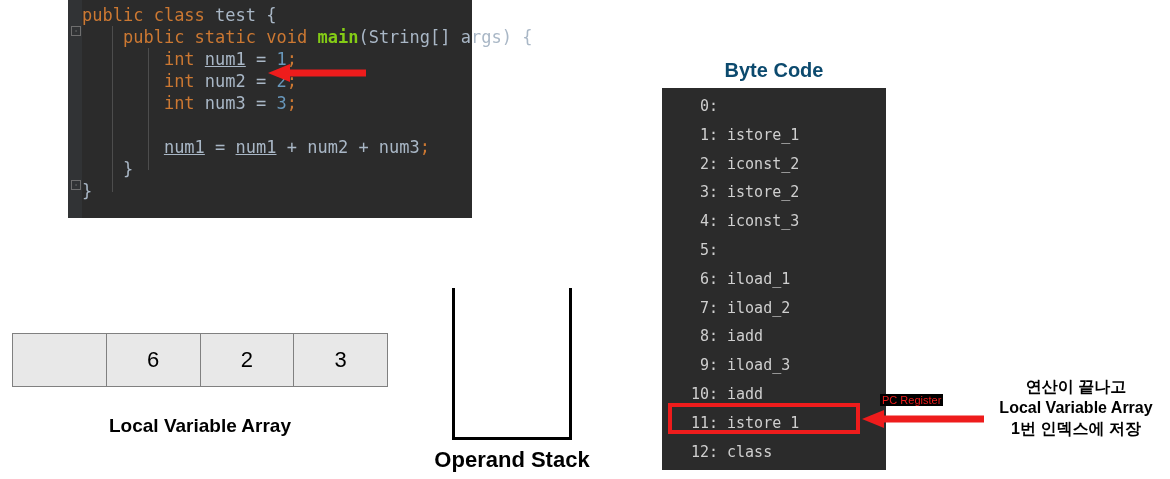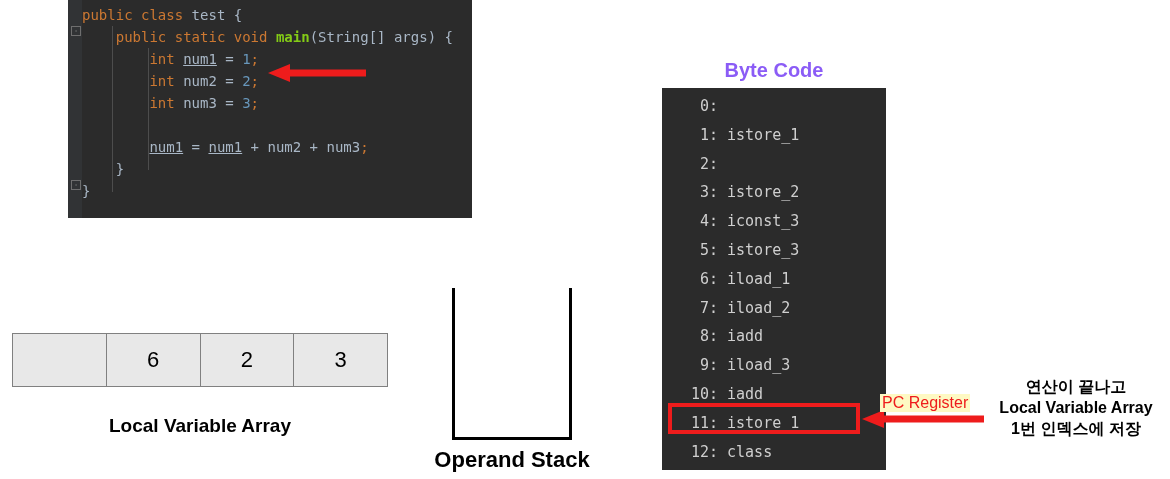--- a/index.html
+++ b/index.html
@@ -30,21 +30,21 @@
     width: 14px;
     height: 100%;
     background: #313335;
   }
   #code-lines {
     position: absolute;
     left: 14px;
     top: 4px;
     right: 0;
     font-family: "DejaVu Sans Mono", monospace;
-    font-size: 14px;
+    font-size: 17px;
     line-height: 22px;
     white-space: pre;
   }
   .cl { height: 22px; }
   .kw  { color: #cc7832; }
   .cls { color: #a9b7c6; }
   .num { color: #6897bb; }
   .pln { color: #a9b7c6; }
   .mth { color: #84cc16; font-weight: bold; }
   .und { text-decoration: underline; }
@@ -140,21 +140,21 @@
 
   
   #bytecode-title {
     position: absolute;
     left: 662px;
     top: 59px;
     width: 224px;
     text-align: center;
     font-size: 20px;
     font-weight: bold;
-    color: #8b5cf6;
+    color: #0c4a6e;
   }
   #bytecode-panel {
     position: absolute;
     left: 662px;
     top: 88px;
     width: 224px;
     height: 382px;
     background: #2b2b2b;
   }
   #bytecode-list {
@@ -192,23 +192,23 @@
     border: 4px solid #ee1c1c;
     box-sizing: border-box;
     pointer-events: none;
   }
 
   
   #pc-register-label {
     position: absolute;
     left: 880px;
     top: 394px;
-    background: #fef9c3;
+    background: #000000;
     color: #ee1c1c;
-    font-size: 16px;
+    font-size: 11px;
     font-family: "Liberation Sans", sans-serif;
     padding: 0 2px;
     white-space: nowrap;
   }
 
   
   #pc-arrow {
     position: absolute;
     left: 862px;
     top: 410px;
@@ -257,24 +257,24 @@
 <div id="lva-label">Local Variable Array</div>
 
 <div id="stack-shape"></div>
 <div id="stack-label">Operand Stack</div>
 
 <div id="bytecode-title">Byte Code</div>
 <div id="bytecode-panel">
   <div id="bytecode-list">
       <div class="bc-row"><span class="bc-idx">0:</span></div>
       <div class="bc-row"><span class="bc-idx">1:</span><span class="bc-op"> istore_1</span></div>
-      <div class="bc-row"><span class="bc-idx">2:</span></div>
+      <div class="bc-row"><span class="bc-idx">2:</span><span class="bc-op"> iconst_2</span></div>
       <div class="bc-row"><span class="bc-idx">3:</span><span class="bc-op"> istore_2</span></div>
       <div class="bc-row"><span class="bc-idx">4:</span><span class="bc-op"> iconst_3</span></div>
-      <div class="bc-row"><span class="bc-idx">5:</span><span class="bc-op"> istore_3</span></div>
+      <div class="bc-row"><span class="bc-idx">5:</span></div>
       <div class="bc-row"><span class="bc-idx">6:</span><span class="bc-op"> iload_1</span></div>
       <div class="bc-row"><span class="bc-idx">7:</span><span class="bc-op"> iload_2</span></div>
       <div class="bc-row"><span class="bc-idx">8:</span><span class="bc-op"> iadd</span></div>
       <div class="bc-row"><span class="bc-idx">9:</span><span class="bc-op"> iload_3</span></div>
       <div class="bc-row"><span class="bc-idx">10:</span><span class="bc-op"> iadd</span></div>
       <div class="bc-row"><span class="bc-idx">11:</span><span class="bc-op"> istore_1</span></div>
       <div class="bc-row"><span class="bc-idx">12:</span><span class="bc-op"> class</span></div>
     </div>
 </div>
 <div id="pc-highlight"></div>

